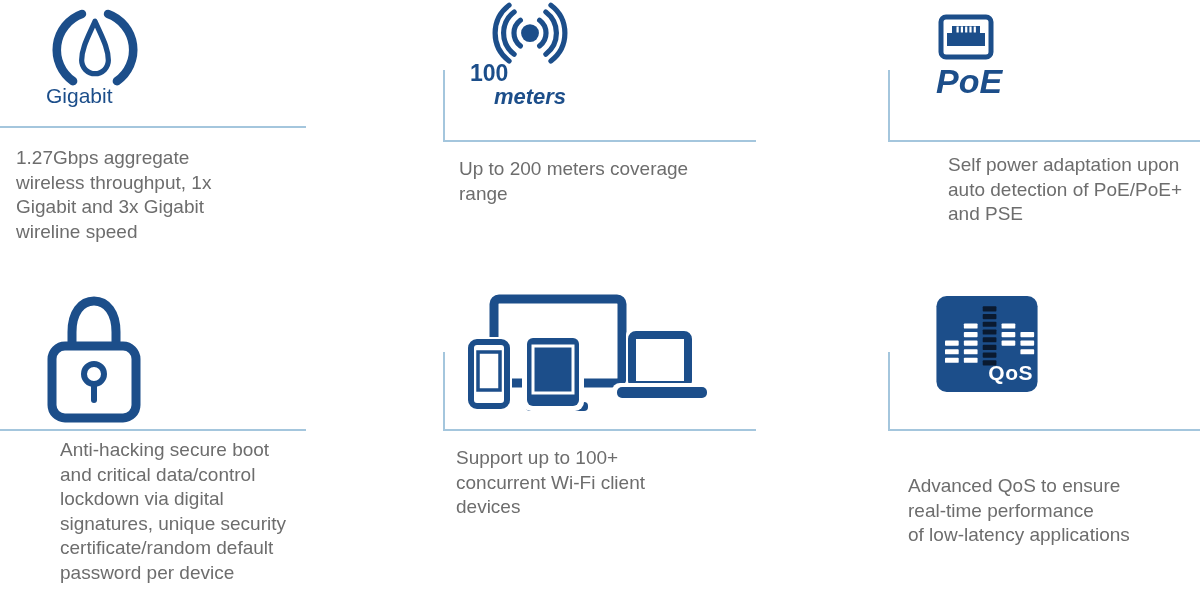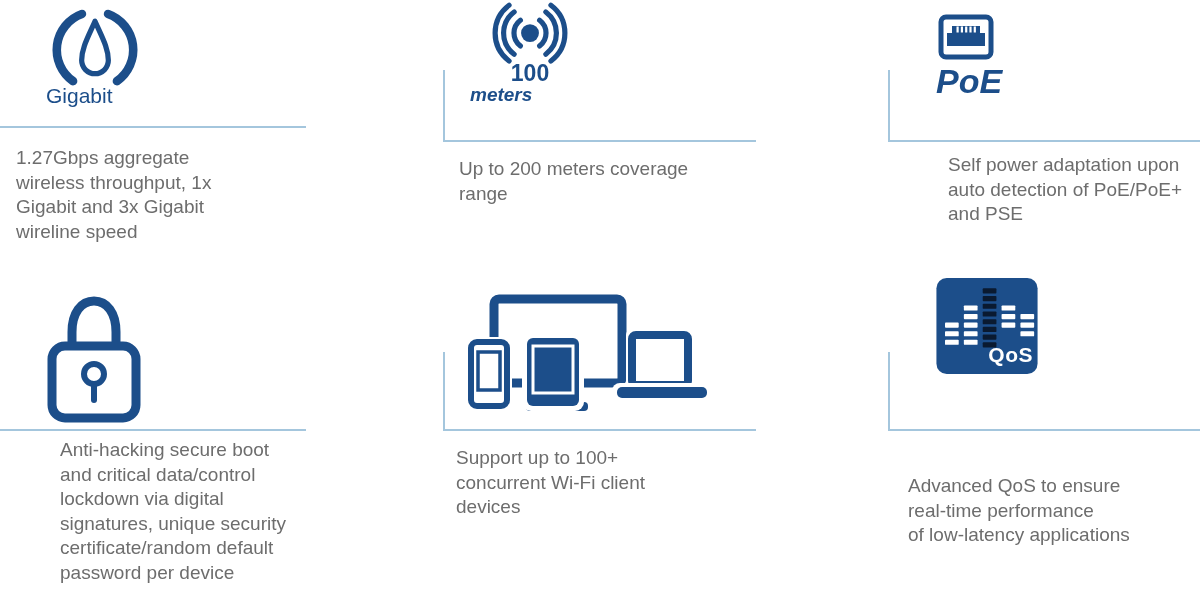--- a/index.html
+++ b/index.html
@@ -44,24 +44,24 @@
   }
 
   
   #i1 { left: 36px;  top: 6px;   width: 118px; height: 82px; }
   #t1 { position: absolute; left: 46px; top: 84px; font-size: 21px; font-weight: normal; color: var(--navy); }
   #hl-1 { left: 0;   top: 126px; width: 306px; }
   #d1 { left: 16px;  top: 146px; }
 
   
   #i2 { left: 470px; top: 2px;   width: 120px; height: 66px; }
-  #t2a { position: absolute; left: 470px; top: 60px; width: 120px; text-align: center;
+  #t2a { position: absolute; left: 470px; top: 60px; width: 120px; text-align: left;
          font-size: 23px; font-weight: bold; color: var(--navy); }
-  #t2b { position: absolute; left: 470px; top: 84px; width: 120px; text-align: left;
-         font-size: 19px; font-weight: bold; font-style: italic; color: var(--navy); }
+  #t2b { position: absolute; left: 470px; top: 84px; width: 120px; text-align: center;
+         font-size: 22px; font-weight: bold; font-style: italic; color: var(--navy); }
   #vl-2 { left: 443px; top: 70px;  height: 70px; }
   #hl-2 { left: 443px; top: 140px; width: 313px; }
   #d2 { left: 459px; top: 157px; }
 
   
   #i3 { left: 938px; top: 14px;  width: 56px;  height: 46px; }
   #t3 { position: absolute; left: 936px; top: 62px; font-size: 34px; font-weight: bold;
         font-style: italic; color: var(--navy); }
   #vl-3 { left: 888px; top: 70px;  height: 70px; }
   #hl-3 { left: 888px; top: 140px; width: 312px; }
@@ -72,21 +72,21 @@
   #hl-4 { left: 0;   top: 429px; width: 306px; }
   #d4 { left: 16px;  top: 438px; margin-left: 44px; }
 
   
   #i5 { left: 462px; top: 293px; width: 252px; height: 128px; }
   #vl-5 { left: 443px; top: 352px; height: 77px; }
   #hl-5 { left: 443px; top: 429px; width: 313px; }
   #d5 { left: 456px; top: 446px; }
 
   
-  #i6 { position: absolute; left: 928px; top: 278px; width: 118px; height: 96px; }
+  #i6 { position: absolute; left: 928px; top: 296px; width: 118px; height: 96px; }
   #i6 svg { display: block; width: 100%; height: 100%; }
   .qos-badge { position: absolute; right: 13px; bottom: 7px; color: #ffffff;
                font-size: 21px; font-weight: 600; letter-spacing: 0.5px; }
   #vl-6 { left: 888px; top: 352px; height: 77px; }
   #hl-6 { left: 888px; top: 429px; width: 312px; }
   #d6 { left: 908px; top: 446px; margin-top: 28px; }
 </style>
 </head>
 <body>
 

